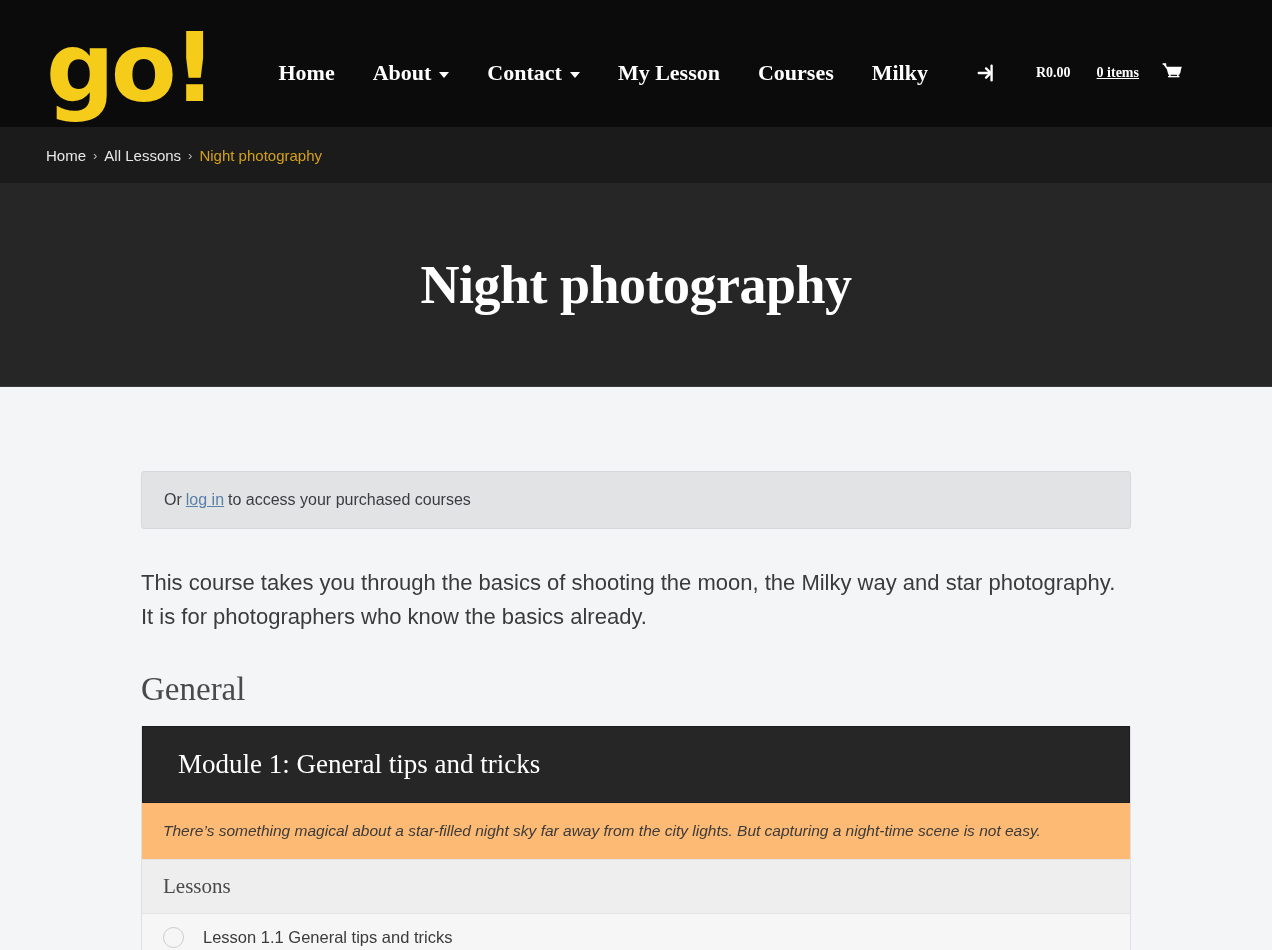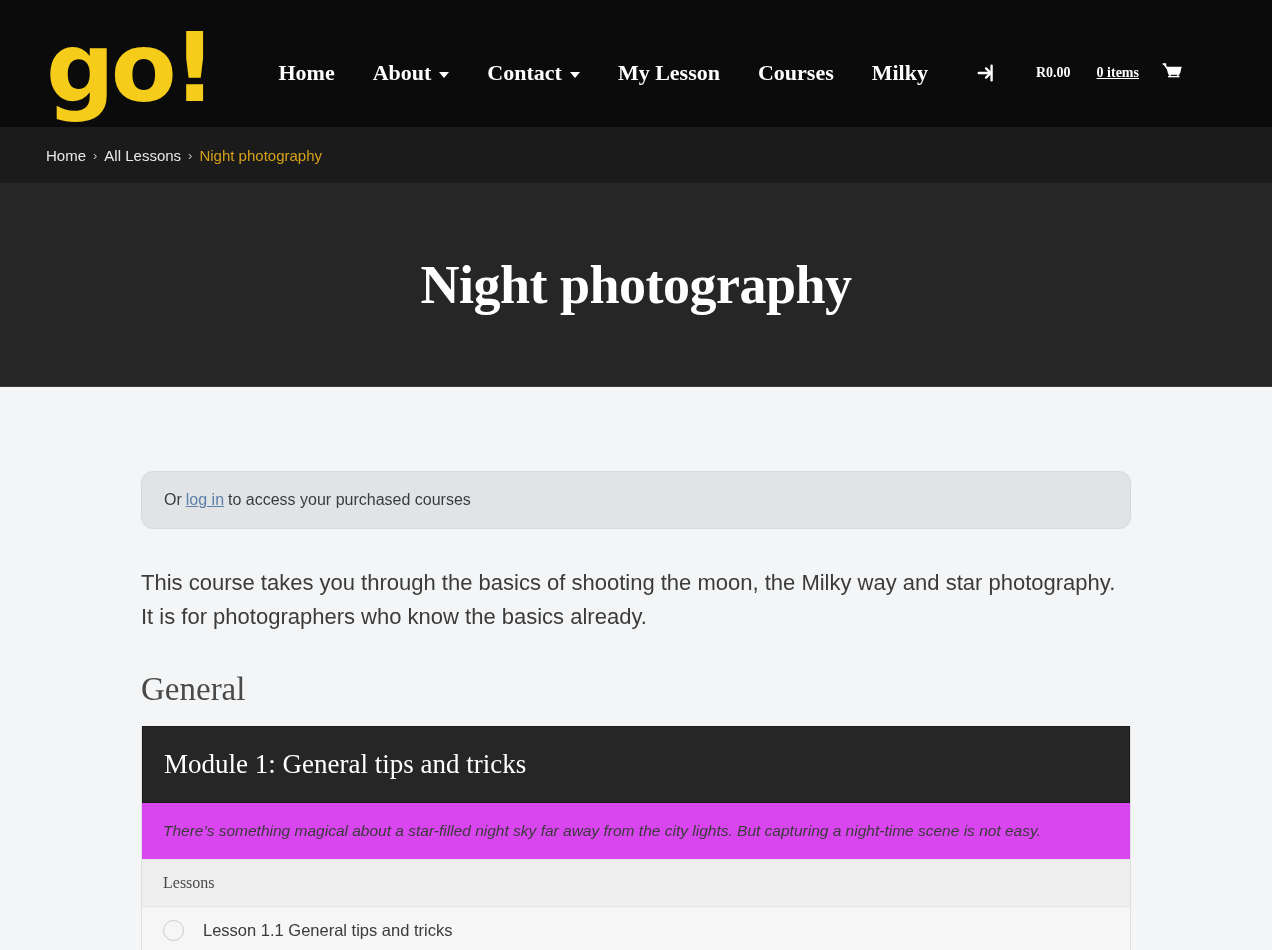--- a/index.html
+++ b/index.html
@@ -162,21 +162,21 @@
   }
 
   .container {
     width: 990px;
     margin: 0 auto;
   }
 
   .notice {
     background: #e2e3e5;
     border: 1px solid #d6d8db;
-    border-radius: 12px;
+    border-radius: 3px;
     padding: 19px 22px;
     font-size: 16px;
     color: #383d41;
     margin-bottom: 37px;
   }
 
   .notice a {
     color: #5a7fa8;
     text-decoration: underline;
     cursor: pointer;
@@ -200,49 +200,49 @@
 
   
   .module-card {
     border: 1px solid #e0e0e0;
     border-top: none;
     background: #f6f6f6;
   }
 
   .module-header {
     background: #262626;
-    padding: 22px 21px;
+    padding: 22px 35px;
     border: 1px solid #1c1c1c;
   }
 
   .module-title {
     font-family: "Liberation Serif", serif;
     font-size: 27px;
     color: #ffffff;
     font-weight: normal;
   }
 
   .module-desc {
     font-style: italic;
     font-size: 15.5px;
     color: #3b3b3b;
     padding: 19px 21px;
-    background: #d946ef;
+    background: #fdba74;
     border-bottom: 1px solid #e4e4e4;
   }
 
   .lessons-header {
     background: #eeeeee;
     padding: 14px 21px;
     border-bottom: 1px solid #e4e4e4;
   }
 
   .lessons-label {
     font-family: "Liberation Serif", serif;
-    font-size: 16px;
+    font-size: 21px;
     color: #4a4a4a;
   }
 
   .lesson-row {
     display: flex;
     align-items: center;
     padding: 13px 21px;
     background: #f6f6f6;
     border-bottom: 3px solid #f97316;
     cursor: pointer;

